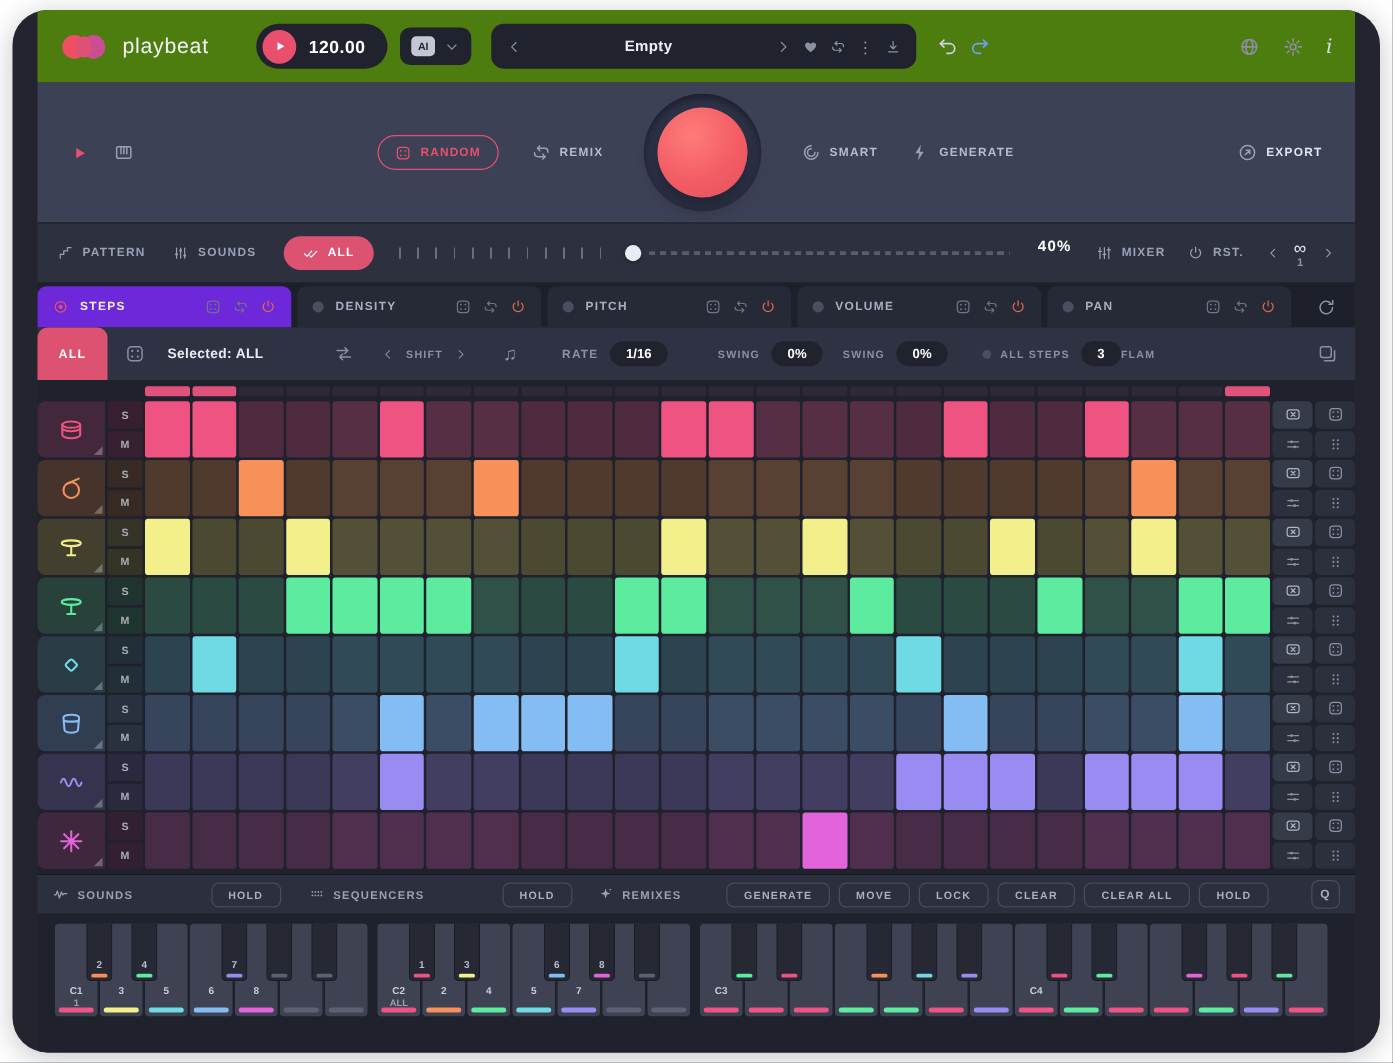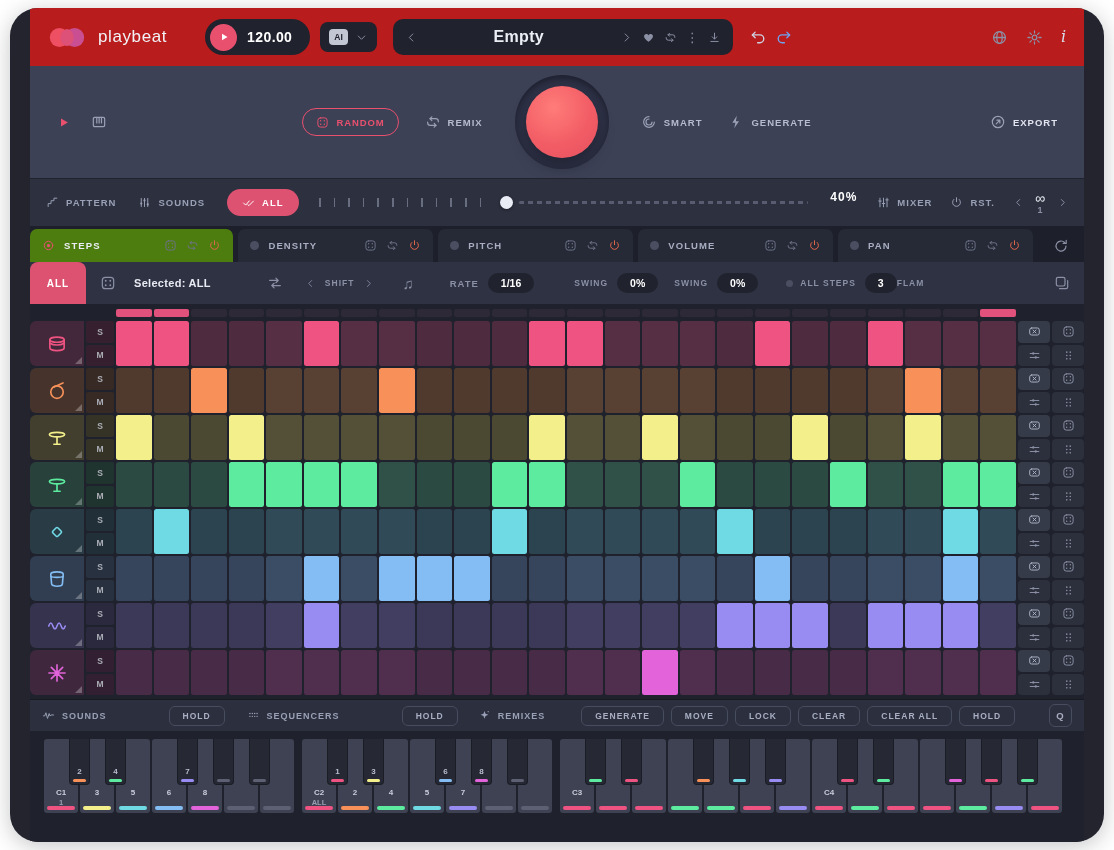--- a/index.html
+++ b/index.html
@@ -7,31 +7,31 @@
   .window{position:absolute;left:10px;top:8px;width:1094px;height:834px;background:#23242e;border-radius:28px;
     padding:0 20px;display:flex;flex-direction:column;overflow:hidden;box-shadow:0 4px 22px rgba(25,27,36,.25);}
   .ic{display:inline-flex;width:16px;height:16px;flex:none;}
   .ic svg{width:100%;height:100%;}
   .ic.sm{width:13px;height:13px;}
   .ic.big{width:22px;height:22px;}
   .ic.pw{color:var(--power,#e2694e);}
   .ic.acc{color:var(--accent,#e8506e);}
 
   
-  .hdr{height:58px;background:#b91c1c;display:flex;align-items:center;padding:0 10px 0 16px;flex:none;}
+  .hdr{height:58px;background:#4d7c0f;display:flex;align-items:center;padding:0 10px 0 16px;flex:none;}
   .app-title{color:#f2f3f7;font-size:17px;letter-spacing:.6px;margin-left:10px;font-weight:400;}
   .bpm-box{margin-left:38px;background:#20222e;border-radius:18px;height:36px;display:flex;align-items:center;gap:10px;padding:4px 18px 4px 5px;}
   .play-circle{width:27px;height:27px;border-radius:50%;background:var(--accent,#e8506e);border:none;display:flex;align-items:center;justify-content:center;color:#fff;cursor:pointer;}
   .play-circle .ic{width:12px;height:12px;}
   .bpm-value{color:#fff;font-size:14px;font-weight:700;letter-spacing:.4px;}
   .ai-box{margin-left:10px;background:#20222e;border-radius:8px;height:30px;display:flex;align-items:center;gap:7px;padding:0 9px;color:#8b90a5;cursor:pointer;}
   .ai-chip{background:#c3c7d4;color:#23242e;font-size:8.5px;font-weight:700;padding:3px 5px;border-radius:4px;}
   .preset-box{margin-left:16px;background:#20222e;border-radius:10px;height:36px;display:flex;align-items:center;gap:9px;padding:0 12px;width:340px;color:#8b90a5;}
   .preset-box .ic{width:13px;height:13px;}
-  .preset-name{flex:1;text-align:center;color:#eceef5;font-size:16px;font-weight:700;letter-spacing:.3px;}
+  .preset-name{flex:1;text-align:center;color:#eceef5;font-size:12px;font-weight:700;letter-spacing:.3px;}
   .txt-ic{font-size:13px;color:#8b90a5;line-height:1;}
   .undo{margin-left:16px;color:#cdd2e2;width:18px;height:18px;}
   .redo{margin-left:8px;color:var(--blue,#6ea4f2);width:18px;height:18px;}
   .hdr-right{margin-left:auto;display:flex;align-items:center;gap:18px;color:#8b90a5;padding-right:8px;}
   .hdr-right .ic{width:17px;height:17px;}
   .info-ic{font-family:"DejaVu Serif",serif;font-style:italic;color:#d9dce8;font-size:16px;line-height:1;}
 
   
   .transport{height:112px;background:#3d4156;display:grid;grid-template-columns:1fr auto 1fr;align-items:center;padding:0 26px;flex:none;}
   .tr-left{justify-self:start;display:flex;align-items:center;gap:20px;color:#9aa0b5;}
@@ -62,21 +62,21 @@
   .pager .ic{width:11px;height:11px;cursor:pointer;}
   .pager-mid{display:flex;flex-direction:column;align-items:center;line-height:1;}
   .inf{font-size:14px;color:#e8eaf2;font-weight:400;}
   .pg{font-size:9px;color:#8b90a5;margin-top:1px;}
 
   
   .tabs-row{height:36px;background:#1d202b;display:flex;gap:5px;padding-top:3px;flex:none;}
   .tabs-host{flex:1;display:flex;gap:5px;}
   .tab{flex:1;background:#262a37;display:flex;align-items:center;gap:9px;padding:0 12px;border-radius:7px 7px 0 0;cursor:pointer;}
   .tab:first-child{flex:1.05;}
-  .tab.active{background:#4d7c0f;}
+  .tab.active{background:#6d28d9;}
   .tab-label{font-size:9.5px;font-weight:700;letter-spacing:1.1px;color:#a9aec2;}
   .tab.active .tab-label{color:#eceef5;}
   .led{width:9px;height:9px;border-radius:50%;background:#4a4e60;flex:none;}
   .tab-icons{margin-left:auto;display:flex;gap:9px;color:#6e7389;align-items:center;}
   .sync-slot{flex:0 0 46px;display:flex;align-items:center;justify-content:center;color:#8b90a5;cursor:pointer;}
 
   
   .control-row{height:42px;background:#2e3243;display:flex;align-items:center;padding-right:14px;flex:none;color:#8b90a5;}
   .all-tab{width:56px;height:100%;background:var(--accent2,#dd5271);color:#fff;font-size:10px;font-weight:700;letter-spacing:1px;display:flex;align-items:center;justify-content:center;border-radius:8px 8px 0 0;cursor:pointer;flex:none;}
   .cr-ic{margin-left:14px;color:#8b90a5;cursor:pointer;}

